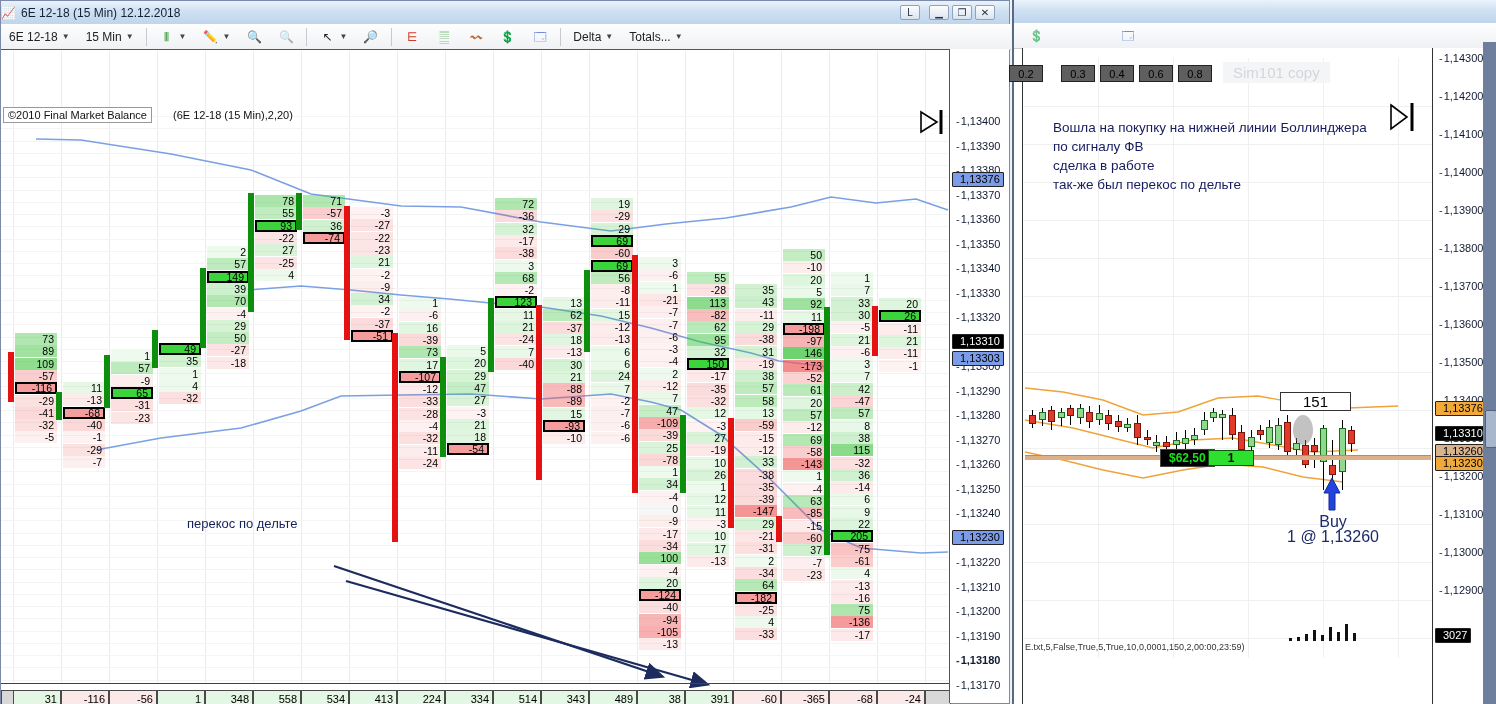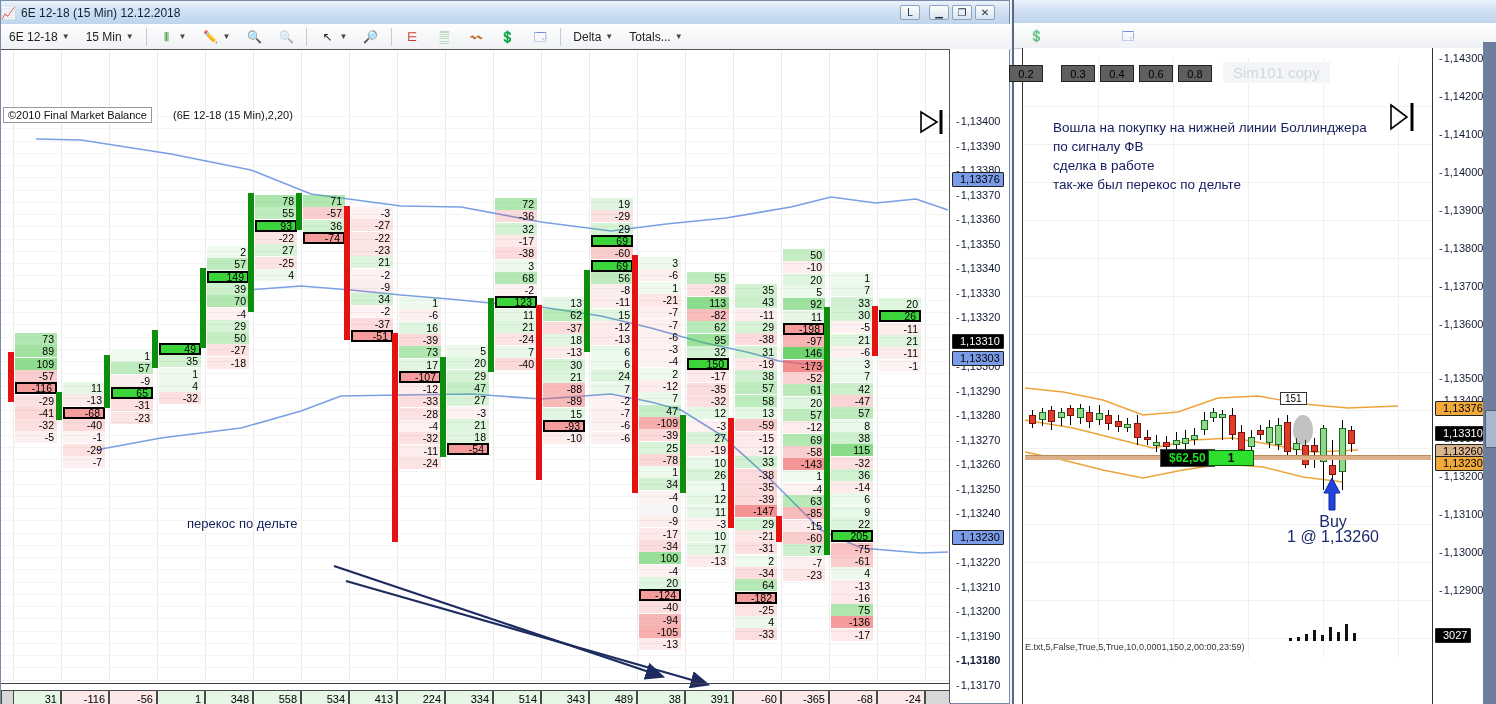--- a/index.html
+++ b/index.html
@@ -48,21 +48,21 @@
   .fracbox{position:absolute;top:17px;height:17px;background:#5f5f5f;border:1px solid #222;color:#000;font-size:11px;line-height:16px;text-align:center;box-sizing:border-box;}
   #sim-label{position:absolute;font-size:15px;color:#d3d6da;background:#f4f5f7;padding:2px 10px;}
   .r-annot{position:absolute;left:30px;font-size:13.5px;color:#161c5e;white-space:nowrap;}
   .candle-wick{position:absolute;width:1px;background:#000;}
   .candle-body{position:absolute;width:7px;box-sizing:border-box;border:1px solid #222;}
   .candle-body.g{background:#8fd98f;border-color:#1d6b1d;}
   .candle-body.r{background:#e03a2b;border-color:#7a150d;}
   .rvolbar{position:absolute;background:#111;}
   #pos-box{position:absolute;background:#000;border:1px solid #444;color:#19e019;font-size:12px;font-weight:bold;padding:1px 8px;}
   #pos-qty{position:absolute;background:#2ee02e;border:1px solid #0a560a;color:#000;font-size:12px;font-weight:bold;text-align:center;width:44px;}
-  #range-label{position:absolute;border:1px solid #333;background:#fff;font-size:10px;padding:0 4px;color:#000;}
+  #range-label{position:absolute;border:1px solid #333;background:#fff;font-size:15px;padding:0 22px;color:#000;}
   .buy-text{position:absolute;font-size:16px;color:#1a2a6a;text-align:center;white-space:nowrap;}
   #params-text{position:absolute;font-size:9px;color:#333;white-space:nowrap;}
   svg{position:absolute;left:0;top:0;overflow:visible;}
 </style>
 </head>
 <body>
 
 <div id="screen">
 
   <div id="left-window" class="abs">
@@ -460,21 +460,21 @@
             <div class="fp-cell" style="left: 782px; top: 371.2px; width: 42px; background: rgba(238, 92, 92, 0.118); position: absolute;">-12</div>
             <div class="fp-cell" style="left: 782px; top: 383.5px; width: 42px; background: rgba(62, 196, 62, 0.392); position: absolute;">69</div>
             <div class="fp-cell" style="left: 782px; top: 395.8px; width: 42px; background: rgba(238, 92, 92, 0.3); position: absolute;">-58</div>
             <div class="fp-cell" style="left: 782px; top: 408.1px; width: 42px; background: rgba(238, 92, 92, 0.643); position: absolute;">-143</div>
             <div class="fp-cell" style="left: 782px; top: 420.4px; width: 42px; background: rgba(62, 196, 62, 0.086); position: absolute;">1</div>
             <div class="fp-cell" style="left: 782px; top: 432.7px; width: 42px; background: rgba(238, 92, 92, 0.086); position: absolute;">-4</div>
             <div class="fp-cell" style="left: 782px; top: 445px; width: 42px; background: rgba(62, 196, 62, 0.365); position: absolute;">63</div>
             <div class="fp-cell" style="left: 782px; top: 457.3px; width: 42px; background: rgba(238, 92, 92, 0.41); position: absolute;">-85</div>
             <div class="fp-cell" style="left: 782px; top: 469.6px; width: 42px; background: rgba(238, 92, 92, 0.13); position: absolute;">-15</div>
             <div class="fp-cell" style="left: 782px; top: 481.9px; width: 42px; background: rgba(238, 92, 92, 0.31); position: absolute;">-60</div>
-            <div class="fp-cell" style="left: 782px; top: 494.2px; width: 42px; background: rgba(62, 196, 62, 0.247); position: absolute; font-family: Liberation Mono, monospace;">37</div>
+            <div class="fp-cell" style="left: 782px; top: 494.2px; width: 42px; background: rgba(62, 196, 62, 0.247); position: absolute;">37</div>
             <div class="fp-cell" style="left: 782px; top: 506.5px; width: 42px; background: rgba(238, 92, 92, 0.098); position: absolute;">-7</div>
             <div class="fp-cell" style="left: 782px; top: 518.8px; width: 42px; background: rgba(238, 92, 92, 0.16); position: absolute;">-23</div>
             <div class="fp-bar" style="left: 823px; top: 257px; height: 248px; background: rgb(13, 143, 13); position: absolute;"></div>
             <div class="fp-cell" style="left: 830px; top: 222px; width: 42px; background: rgba(62, 196, 62, 0.086); position: absolute;">1</div>
             <div class="fp-cell" style="left: 830px; top: 234.3px; width: 42px; background: rgba(62, 196, 62, 0.114); position: absolute;">7</div>
             <div class="fp-cell" style="left: 830px; top: 246.6px; width: 42px; background: rgba(62, 196, 62, 0.23); position: absolute;">33</div>
             <div class="fp-cell" style="left: 830px; top: 258.9px; width: 42px; background: rgba(62, 196, 62, 0.216); position: absolute;">30</div>
             <div class="fp-cell" style="left: 830px; top: 271.2px; width: 42px; background: rgba(238, 92, 92, 0.09); position: absolute;">-5</div>
             <div class="fp-cell" style="left: 830px; top: 283.5px; width: 42px; background: rgba(62, 196, 62, 0.176); position: absolute;">21</div>
             <div class="fp-cell" style="left: 830px; top: 295.8px; width: 42px; background: rgba(238, 92, 92, 0.094); position: absolute;">-6</div>
@@ -744,21 +744,21 @@
     <div id="raxis" class="abs">
       <div id="raxis-labels">
           <div class="pricelabel" style="top: 4px; position: absolute;">1,14300</div>
           <div class="pricelabel" style="top: 42px; position: absolute;">1,14200</div>
           <div class="pricelabel" style="top: 80px; position: absolute;">1,14100</div>
           <div class="pricelabel" style="top: 118px; position: absolute;">1,14000</div>
           <div class="pricelabel" style="top: 156px; position: absolute;">1,13900</div>
           <div class="pricelabel" style="top: 194px; position: absolute;">1,13800</div>
           <div class="pricelabel" style="top: 232px; position: absolute;">1,13700</div>
           <div class="pricelabel" style="top: 270px; position: absolute;">1,13600</div>
-          <div class="pricelabel" style="top: 324px; position: absolute; text-align: right;">1,13500</div>
+          <div class="pricelabel" style="top: 308px; position: absolute; text-align: right;">1,13500</div>
           <div class="pricelabel" style="top: 346px; position: absolute;">1,13400</div>
           <div class="pricelabel" style="top: 384px; position: absolute;">1,13300</div>
           <div class="pricelabel" style="top: 422px; position: absolute;">1,13200</div>
           <div class="pricelabel" style="top: 460px; position: absolute;">1,13100</div>
           <div class="pricelabel" style="top: 498px; position: absolute;">1,13000</div>
           <div class="pricelabel" style="top: 536px; position: absolute;">1,12900</div>
           <div class="tag orange" style="top: 353px; position: absolute;">1,13376</div>
           <div class="tag black" style="top: 378px; position: absolute;">1,13310</div>
           <div class="tag tan" style="top: 396px; position: absolute;">1,13260</div>
           <div class="tag orange" style="top: 408px; position: absolute;">1,13230</div>

